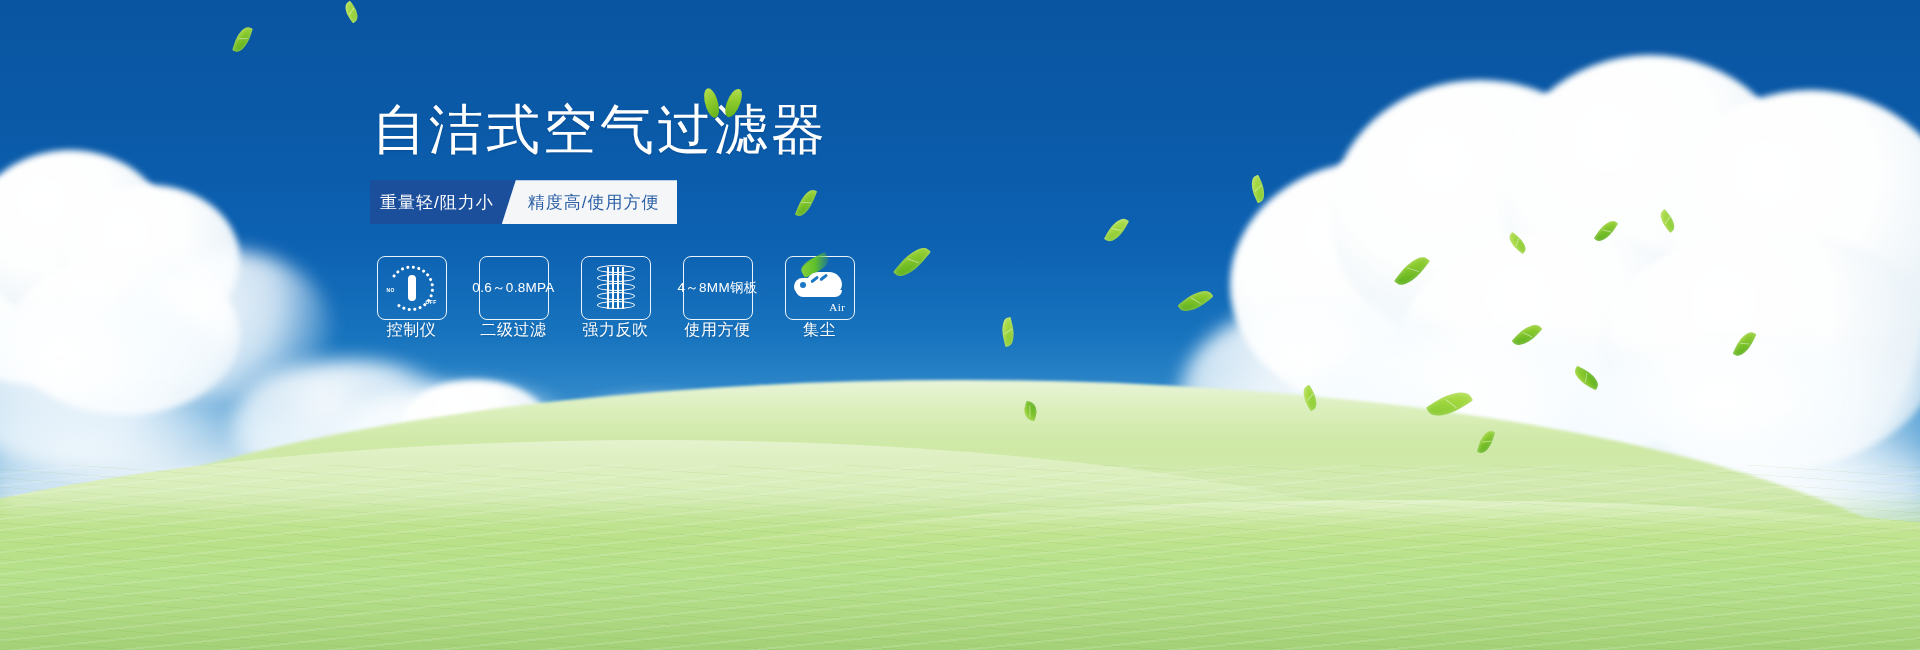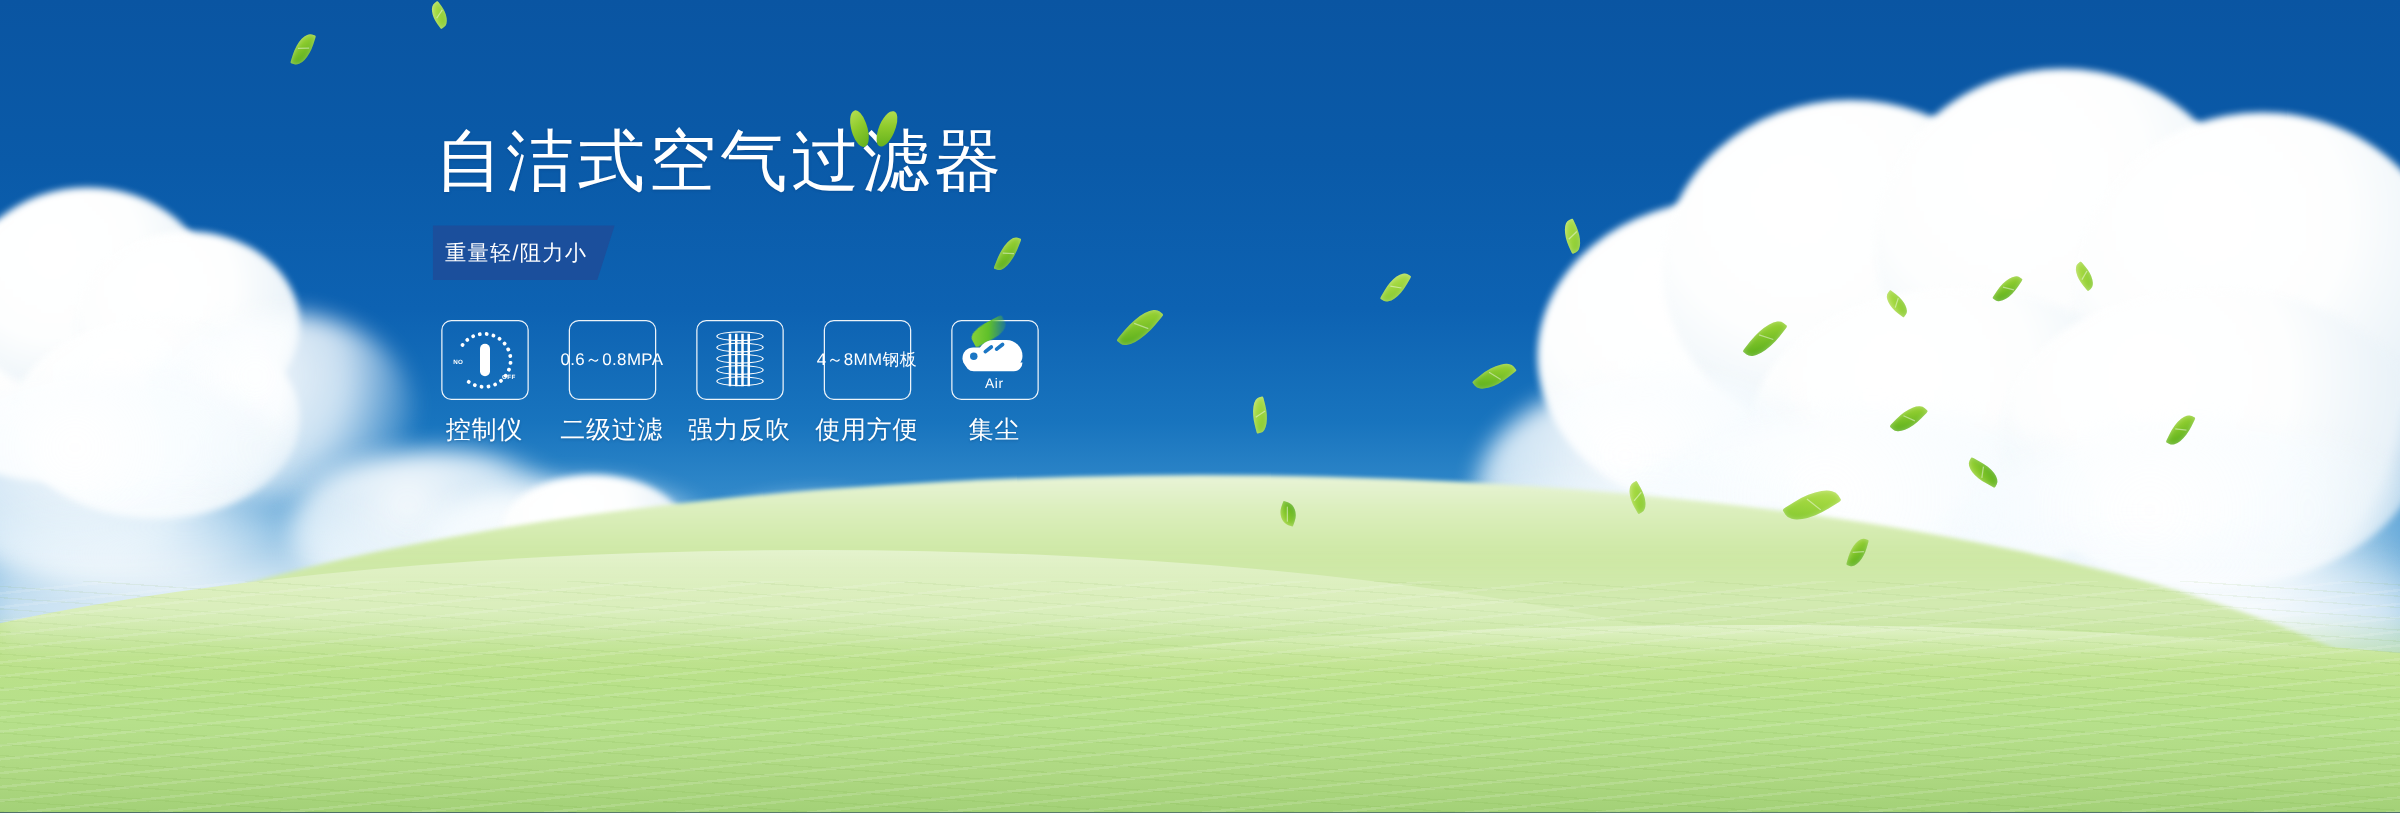--- a/index.html
+++ b/index.html
@@ -123,21 +123,21 @@
     background: rgba(255,255,255,.45);
     transform: rotate(-20deg);
   }
   .leaf.pale {
     background: linear-gradient(128deg, #c3e56a 0%, #a3d840 40%, #79c32a 100%);
   }
 
   
   .content {
     position: absolute;
-    left: 344px;
+    left: 368px;
     top: 100px;
     width: 700px;
   }
 
   .title {
     color: #ffffff;
     font-size: 54px;
     line-height: 1.08;
     letter-spacing: 3px;
     font-weight: 300;
@@ -218,23 +218,22 @@
     text-align: center;
     position: relative;
   }
   .fbox .txt {
     font-size: 13.5px;
     line-height: 1.22;
     letter-spacing: .3px;
     white-space: nowrap;
   }
   .flabel {
-    margin-top: 10px;
     color: #ffffff;
-    font-size: 20px;
+    font-size: 16px;
     letter-spacing: .6px;
     white-space: nowrap;
     text-shadow: 0 1px 2px rgba(0,50,100,.3);
   }
 
   
   .icon-dial { position: relative; width: 50px; height: 44px; }
   .icon-dial .dots { position: absolute; inset: 0; }
   .icon-dial .dots i {
     position: absolute; width: 2.6px; height: 2.6px;
@@ -282,21 +281,21 @@
   .icon-air .ray {
     position: absolute; left: 6px; top: -8px;
     width: 30px; height: 14px;
     background: linear-gradient(120deg, #8fd43c 0%, #5fc02a 50%, rgba(95,192,42,0) 100%);
     transform: rotate(-28deg);
     border-radius: 50% 10% 50% 10%;
     filter: blur(.6px);
   }
   .icon-air .airtxt {
     position: absolute; left: 0; right: 0; bottom: -3px;
-    text-align: center; font-size: 11px; color: #fff; letter-spacing: .5px;
+    text-align: right; font-size: 11px; color: #fff; letter-spacing: .5px; font-family: Liberation Serif, serif;
   }
 </style>
 </head>
 <body>
 
 <div id="banner">
 
   <div class="sky"></div>
 
   <div class="cloudlayer">
@@ -367,20 +366,21 @@
     <div style="position:relative;">
       <div class="sprout">
         <div class="lf l"></div>
         <div class="lf r"></div>
       </div>
       <h1 class="title">自洁式空气过滤器</h1>
     </div>
 
     <div class="badges">
       <div class="badge primary">重量轻/阻力小</div>
+      <div class="badge secondary">精度高/使用方便</div>
     </div>
 
     <div class="features">
 
       <div class="feature">
         <div class="fbox">
           <div class="icon-dial">
             <div class="dots">
               <i style="transform:rotate(215deg) translate(21px)"></i>
               <i style="transform:rotate(230deg) translate(21px)"></i>

